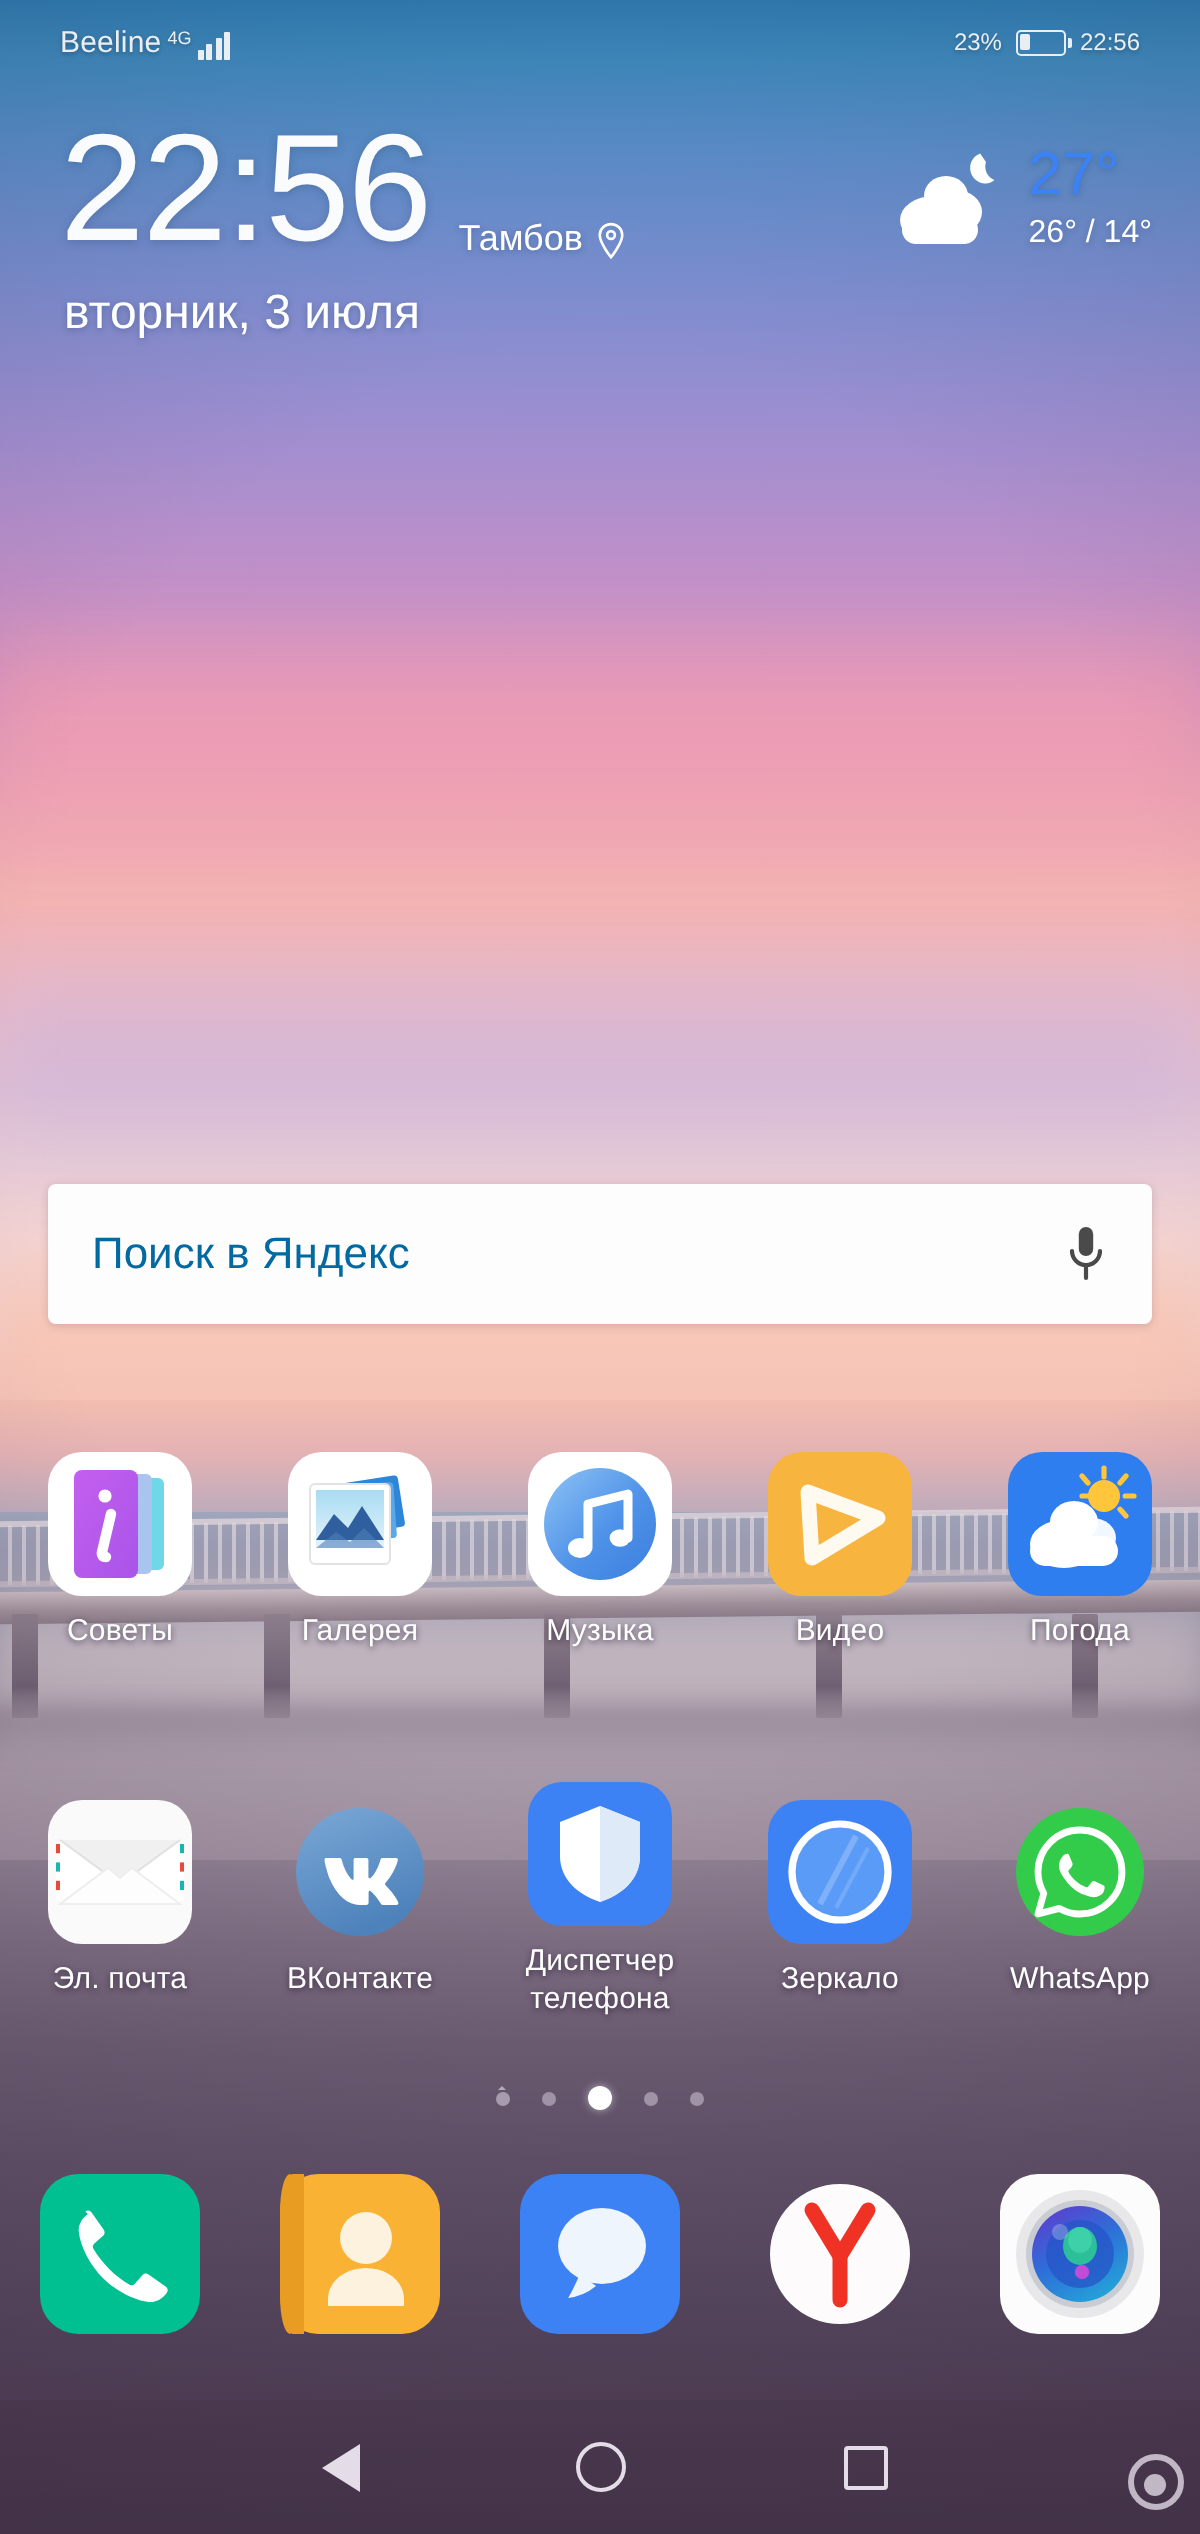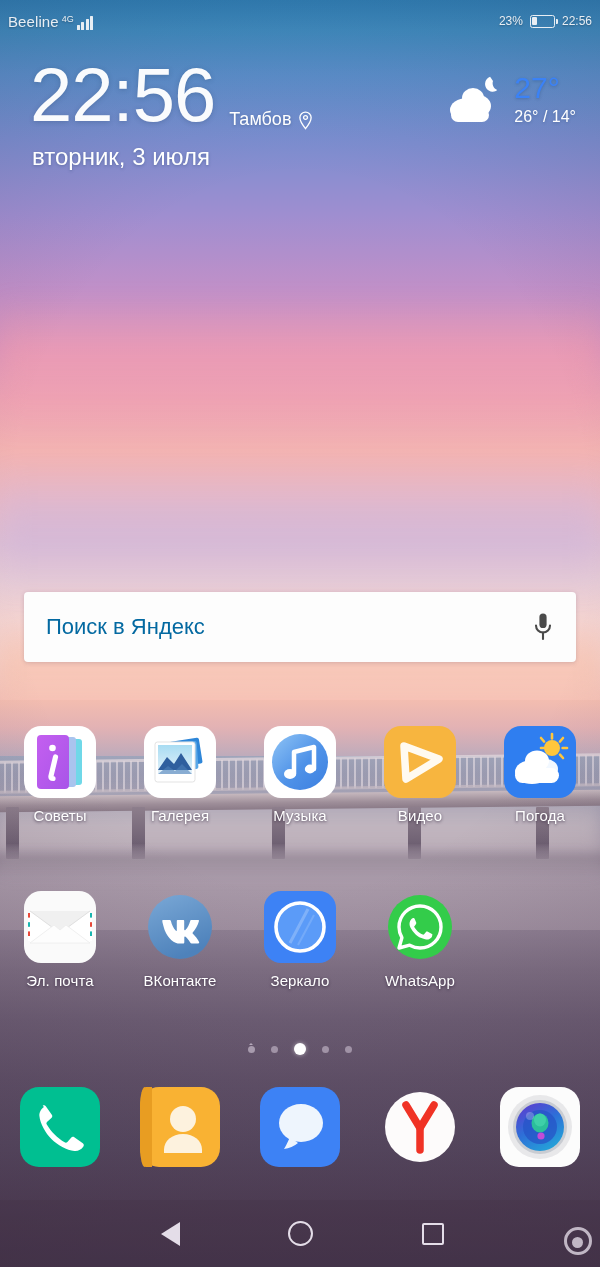--- a/index.html
+++ b/index.html
@@ -114,21 +114,21 @@
   .pier-shadow {
     position:absolute; left:-10px; top:118px; width:620px; height:26px;
     background:linear-gradient(to bottom, rgba(95,80,100,.35), rgba(95,80,100,0));
     filter:blur(5px);
   }
 
   
   #statusbar {
     position:absolute; left:0; top:0; width:600px; height:42px;
     display:flex; align-items:center; justify-content:space-between;
-    padding:0 8px; color:#e8eef4; font-size:15px;
+    padding:0 30px; color:#e8eef4; font-size:15px;
     text-shadow:0 1px 2px rgba(0,0,0,.28);
     z-index:30;
   }
   .sb-left { display:flex; align-items:flex-end; gap:3px; }
   .carrier { font-size:15px; letter-spacing:.1px; }
   .net-type { font-size:9px; position:relative; top:-6px; letter-spacing:0; }
   .bars { display:flex; align-items:flex-end; gap:1.5px; height:14px; }
   .bars i { display:block; width:3px; background:#e8eef4; border-radius:.5px; }
   .bars i:nth-child(1){height:5px;} .bars i:nth-child(2){height:8px;}
   .bars i:nth-child(3){height:11px;} .bars i:nth-child(4){height:14px;}
@@ -463,20 +463,30 @@
             <stop offset="0%" stop-color="#7aa8d6"></stop>
               <stop offset="100%" stop-color="#4e82bb"></stop>
           </linearGradient>
         </defs>
         <path d="M19 29h6.8c.6 0 .9.3 1.1 1 .9 3.6 2.5 7.3 5 9.7 .4.4.9.2.9-.5V30c0-.7.4-1 1-1h5.4c.6 0 1 .4 1 1v8.4c0 .7.6 1 1.2.5 2.2-2 3.9-5.6 4.8-8.9 .2-.7.5-1 1.2-1H54c.8 0 1.1.5.9 1.2-1 4-3.6 8.3-6 11 -.5.6-.5 1 0 1.5 2.4 2.5 5.1 5.7 6.2 8.4 .3.8-.1 1.4-.9 1.4h-6.5c-.7 0-1.1-.3-1.5-1 -1.3-2.3-3.2-4.6-4.7-5.8 -.6-.5-1.2-.3-1.2.5v5.1c0 .8-.4 1.2-1.2 1.2h-3.3c-5.6 0-11.4-4.4-15.2-13.6C18.2 31 17.7 29 19 29z" fill="#ffffff"></path>
       </svg>
     </div>
     <div class="app-label">ВКонтакте</div>
   </div>
 
+  <div class="app-cell">
+    <div class="icon-box">
+      <svg viewBox="0 0 72 72" width="72" height="72">
+        <rect x="0" y="0" width="72" height="72" rx="17" fill="#3d82f5"></rect>
+        <path d="M36 12 L56 20 v17c0 12-9.5 19.5-20 23 -10.5-3.5-20-11-20-23V20z" fill="#ffffff"></path>
+        <path d="M36 12 L56 20 v17c0 12-9.5 19.5-20 23 z" fill="#dfeaf8"></path>
+      </svg>
+    </div>
+    <div class="app-label">Диспетчер телефона</div>
+  </div>
 
   <div class="app-cell">
     <div class="icon-box">
       <svg viewBox="0 0 72 72" width="72" height="72">
         <rect x="0" y="0" width="72" height="72" rx="17" fill="#3d82f5"></rect>
         <circle cx="36" cy="36" r="24" fill="#5b9bf8"></circle>
         <circle cx="36" cy="36" r="24" fill="none" stroke="#ffffff" stroke-width="3.6"></circle>
         <path d="M26 52 L44 18" stroke="#ffffff" stroke-width="3" opacity=".22"></path>
         <path d="M34 54 L50 24" stroke="#ffffff" stroke-width="2" opacity=".15"></path>
       </svg>

